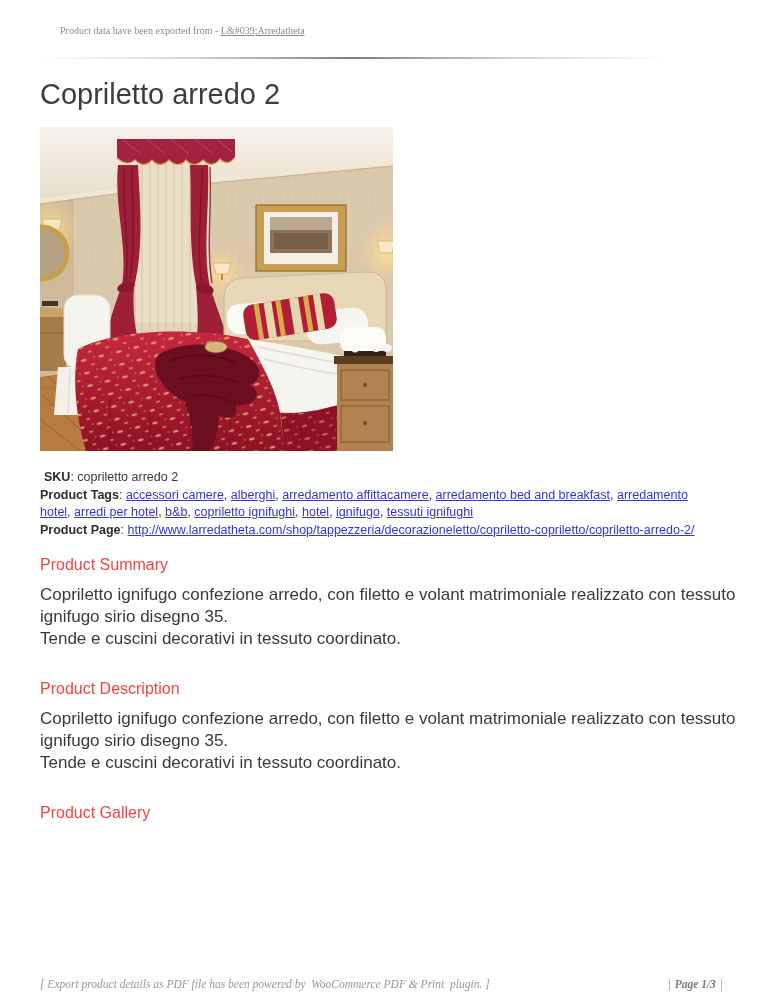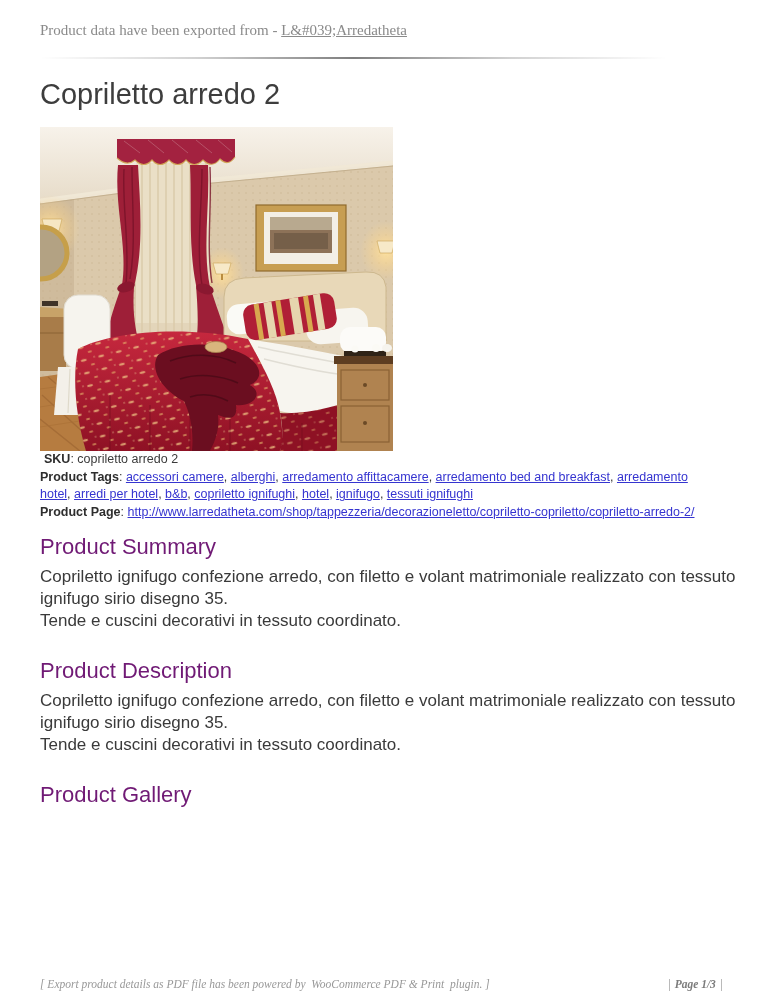--- a/index.html
+++ b/index.html
@@ -7,43 +7,43 @@
     position:relative;
     width:768px;height:994px;
     background:#ffffff;
     font-family:"Liberation Sans",sans-serif;
     overflow:hidden;
   }
   .content{padding-left:40px;width:674px;}
 
   
   .pdf-header{padding-top:23px;font-family:"Liberation Serif",serif;color:#8a8a8a;}
-  .pdf-header .l1{font-size:15px;line-height:15px;white-space:pre-wrap;}
+  .pdf-header .l1{font-size:10px;line-height:15px;white-space:pre-wrap;margin-left:20px;}
   .pdf-header .l1 a{color:#8a8a8a;text-decoration:underline;}
   .pdf-header .l2{font-size:10.5px;line-height:13px;margin-top:1px;white-space:pre-wrap;color:#979797;}
   .divider{
     margin-top:19px;height:2px;width:627px;border-radius:1px;
     background:linear-gradient(to right,rgba(0,0,0,0) 0%,rgba(0,0,0,0.18) 25%,rgba(0,0,0,0.5) 50%,rgba(0,0,0,0.18) 75%,rgba(0,0,0,0) 100%);
   }
 
   
   .page-title{margin-top:22px;font-size:29px;line-height:27px;color:#3d3d3d;font-weight:400;}
 
   
   .photo-wrap{margin-top:12px;width:353px;height:324px;display:block;}
   .photo-wrap svg{display:block;}
 
   
-  .details{font-size:12.5px;line-height:17.5px;color:#3a3a3a;}
+  .details{margin-top:18px;font-size:12.5px;line-height:17.5px;color:#3a3a3a;}
   .details b{color:#2e2e2e;}
   .details .indent{padding-left:4px;}
   .details a,.details .tag{color:#3534d0;text-decoration:underline;cursor:pointer;}
 
   
-  .section h2{font-size:22px;line-height:23px;font-weight:400;color:#701a75;margin:27px 0 8px 0;}
+  .section h2{font-size:16px;line-height:23px;font-weight:400;color:#ef4444;margin:27px 0 8px 0;}
   .sections .section:first-child h2{margin-top:14px;}
   .para{font-size:17px;line-height:22px;color:#3a3a3a;}
   .para .line{width:700px;}
 
   
   .pdf-footer{
     position:absolute;top:978px;left:40px;right:41px;
     display:flex;justify-content:space-between;align-items:baseline;
     font-family:"Liberation Serif",serif;font-style:italic;
     font-size:11.5px;color:#989898;

